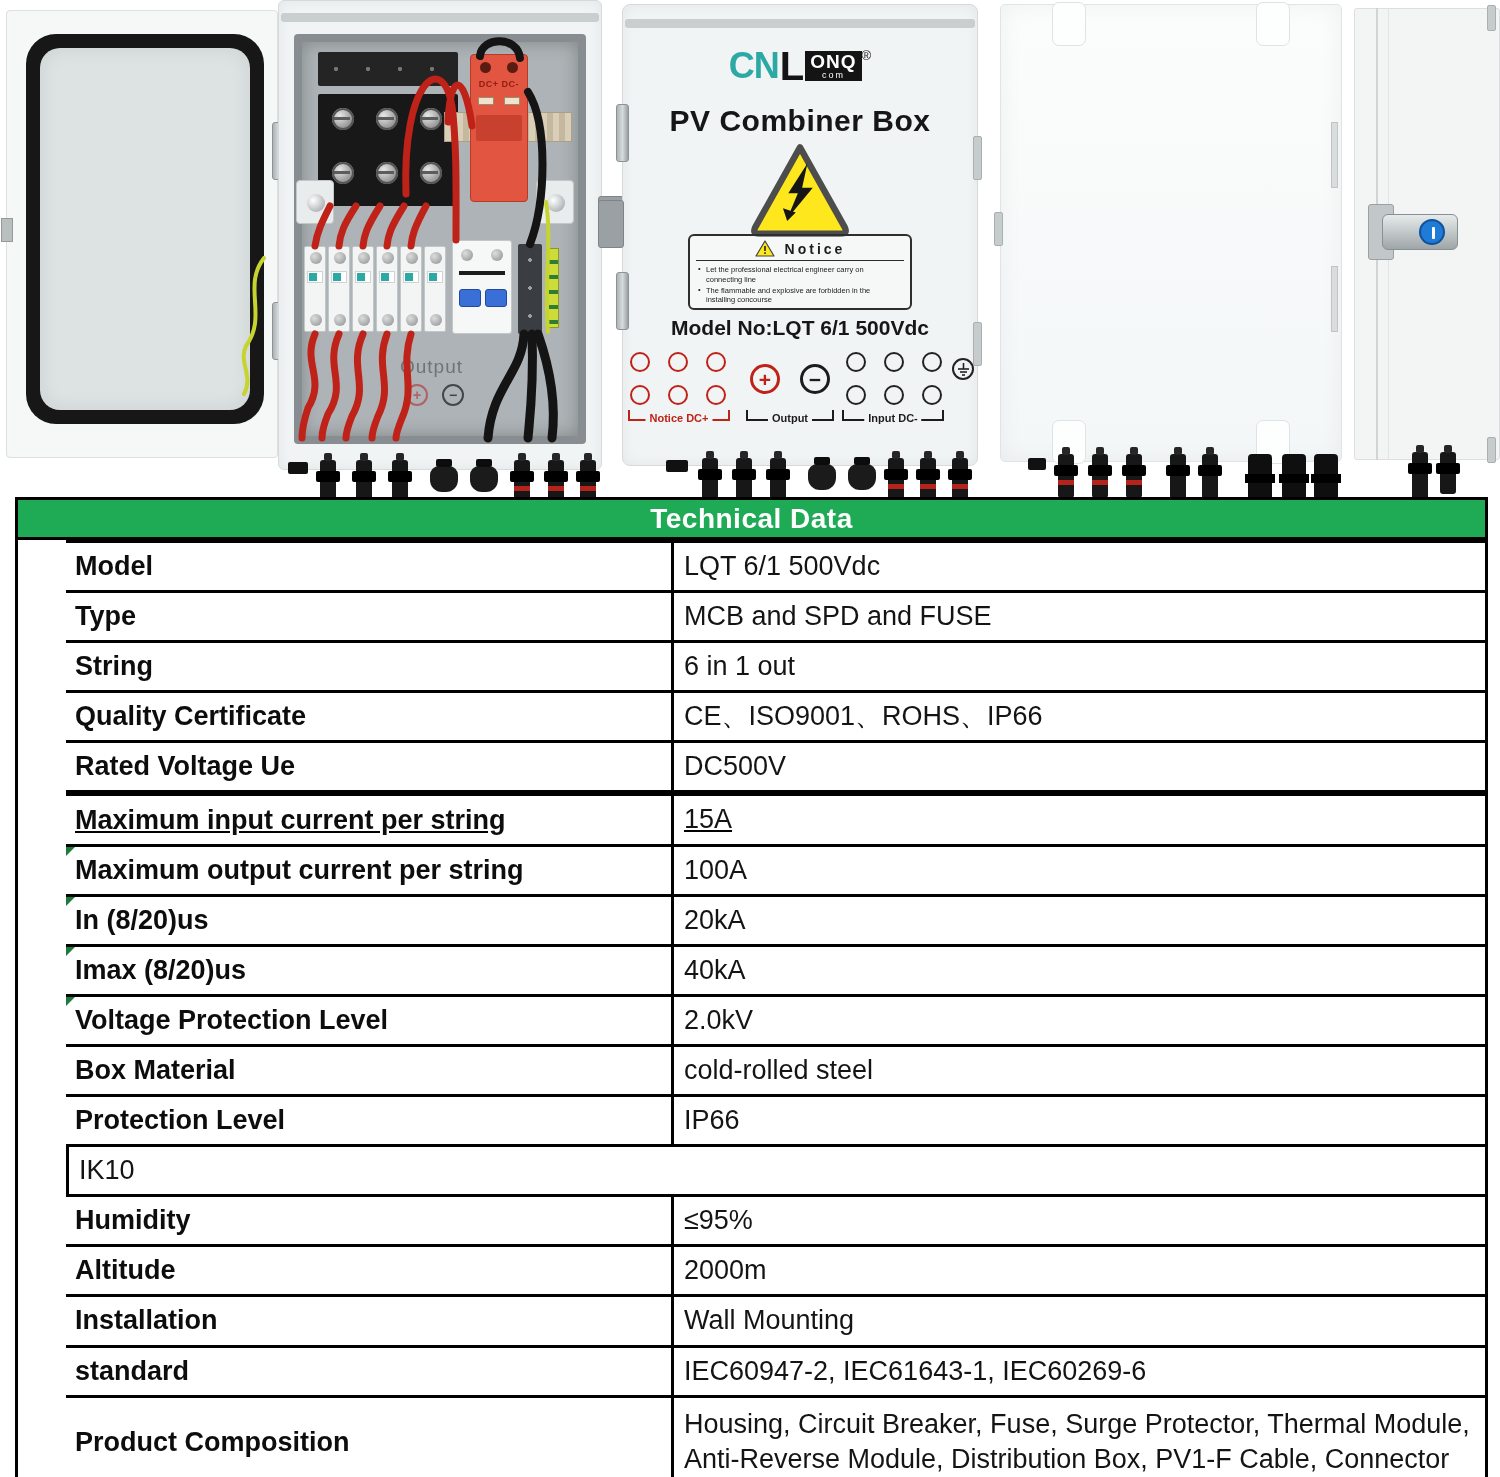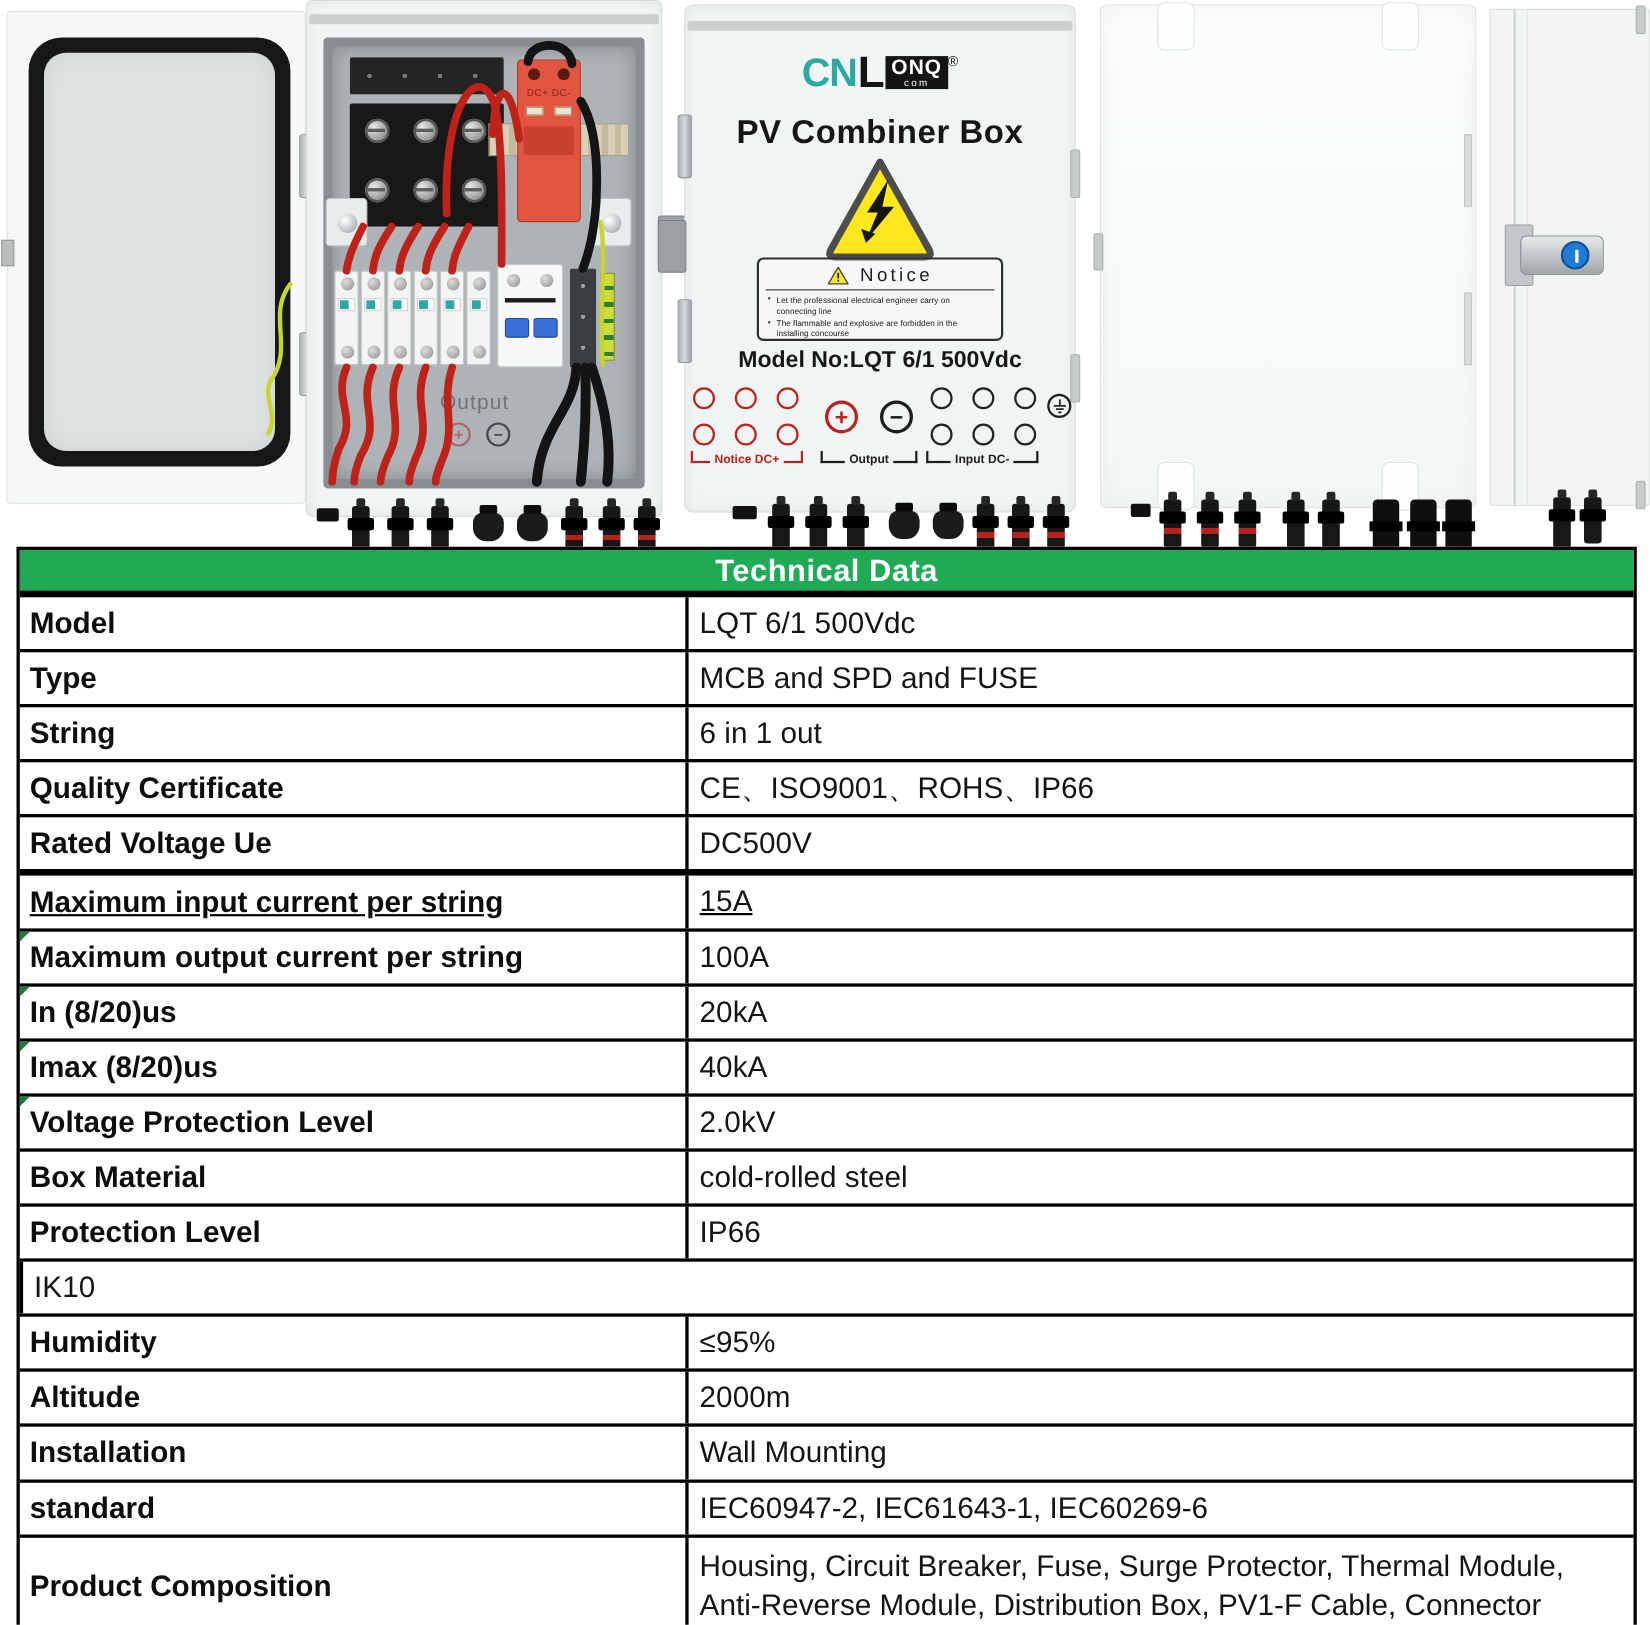--- a/index.html
+++ b/index.html
@@ -36,21 +36,21 @@
   .ob-opening { position:absolute; left:16px; right:16px; top:34px; bottom:26px; background:#878d90; border-radius:4px; }
   .ob-plate { position:absolute; inset:8px; background:#adb3b6; box-shadow:inset 0 0 18px rgba(0,0,0,.25); }
   .busbar-top { position:absolute; left:24px; top:18px; width:140px; height:34px; background:#242424; border-radius:2px;
     background-image:radial-gradient(circle 5px at 18px 17px,#777 40%,transparent 45%),radial-gradient(circle 5px at 50px 17px,#777 40%,transparent 45%),radial-gradient(circle 5px at 82px 17px,#777 40%,transparent 45%),radial-gradient(circle 5px at 114px 17px,#777 40%,transparent 45%); background-color:#242424; }
   .busbar-main { position:absolute; left:24px; top:60px; width:140px; height:112px; background:#181818; border-radius:2px; }
   .screw { position:absolute; width:22px; height:22px; border-radius:50%; background:radial-gradient(circle at 35% 35%,#e8e8e8,#9a9a9a 60%,#666); box-shadow:inset 0 0 0 2px #555; }
   .screw::after { content:""; position:absolute; left:2px; top:9px; width:16px; height:3px; background:#5c5c5c; }
   .din-rail { position:absolute; left:150px; top:78px; width:128px; height:30px; background:repeating-linear-gradient(90deg,#d9cfb9 0 6px,#c4b89e 6px 12px); border:1px solid #ab9f85; }
   .spd { position:absolute; left:176px; top:20px; width:58px; height:148px; background:var(--spd-orange,#e25540); border:1px solid #b53a28; border-radius:4px; }
   .spd-screw { position:absolute; top:7px; width:11px; height:11px; border-radius:50%; background:#5a1c12; }
-  .spd-label { position:absolute; top:24px; width:100%; text-align:center; font-size:9px; font-weight:normal; color:#8f1e12; letter-spacing:.5px; }
+  .spd-label { position:absolute; top:24px; width:100%; text-align:center; font-size:9px; font-weight:bold; color:#8f1e12; letter-spacing:.5px; }
   .spd-win { position:absolute; top:42px; width:16px; height:8px; background:#efe3cd; border:1px solid #9c8c6c; }
   .spd-band { position:absolute; left:5px; right:5px; top:60px; height:26px; background:#c8402e; border-radius:2px; }
   .plate-clip { position:absolute; width:38px; height:44px; background:#e9eced; border:1px solid #c2c7c8; border-radius:4px; }
   .plate-clip::before { content:""; position:absolute; left:10px; top:13px; width:18px; height:18px; border-radius:50%; background:radial-gradient(circle at 35% 35%,#fff,#b9bec0 65%,#8f9496); }
   .fuse { position:absolute; top:212px; width:22px; height:86px; background:#f3f4f4; border:1px solid #c3c7c7; border-radius:2px; }
   .fuse::before, .fuse::after { content:""; position:absolute; left:5px; width:12px; height:12px; border-radius:50%; background:radial-gradient(circle at 35% 35%,#ddd,#8b8f90); }
   .fuse::before { top:5px; } .fuse::after { bottom:5px; }
   .fuse-stripe { position:absolute; left:2px; right:2px; top:24px; height:12px; background:#fff; border:1px solid #cfd3d3; }
   .fuse-stripe::before { content:""; position:absolute; left:1px; top:1px; width:8px; height:8px; background:var(--logo-teal,#2ca9a4); }
   .breaker { position:absolute; left:158px; top:206px; width:60px; height:94px; background:#f6f7f7; border:1px solid #c3c7c7; border-radius:3px; }
@@ -71,21 +71,21 @@
   .logo .cn { color:var(--logo-teal,#2ca9a4); font-weight:bold; font-size:36px; line-height:36px; letter-spacing:-1px; }
   .logo .l  { color:#141414; font-weight:bold; font-size:40px; line-height:36px; margin-left:1px; }
   .onq-box { display:flex; flex-direction:column; align-items:center; background:#141414; color:#fff; padding:2px 5px 1px; margin-left:1px; margin-top:3px; }
   .onq-box .onq { font-weight:bold; font-size:19px; line-height:18px; letter-spacing:1px; }
   .onq-box .com { font-size:9px; line-height:9px; letter-spacing:2px; }
   .logo .reg { font-size:13px; color:#141414; margin-top:0px; }
   .fv-title { position:absolute; left:0; right:0; top:100px; text-align:center; font-size:30px; font-weight:bold; color:#161616; letter-spacing:.5px; }
   .warn-wrap { position:absolute; left:50%; top:138px; transform:translateX(-50%); }
   .notice-box { position:absolute; left:66px; top:230px; width:224px; height:76px; border:2px solid #2e2e2e; border-radius:6px; background:rgba(255,255,255,.35); }
   .notice-head { display:flex; align-items:center; justify-content:center; gap:10px; padding-top:4px; }
-  .notice-title { font-size:17px; font-weight:normal; letter-spacing:3px; color:#1d1d1d; }
+  .notice-title { font-size:14px; font-weight:bold; letter-spacing:3px; color:#1d1d1d; }
   .notice-sep { margin:3px 6px 3px; border-top:1.5px solid #2e2e2e; }
   .notice-item { font-size:7.5px; line-height:1.3; color:#222; padding:1px 10px 0 16px; position:relative; }
   .notice-item::before { content:"•"; position:absolute; left:8px; top:0; }
   .model-line { position:absolute; left:0; right:0; top:312px; text-align:center; font-size:21px; font-weight:bold; color:#161616; }
   .terminals { position:absolute; left:6px; top:348px; width:348px; height:74px; }
   .tc { position:absolute; width:20px; height:20px; border-radius:50%; border:2.5px solid var(--wire-red,#bf2218); background:transparent; }
   .tc.blk { border-color:#222; }
   .tbig { position:absolute; width:30px; height:30px; border-radius:50%; border:3px solid; display:flex; align-items:center; justify-content:center; font-size:21px; font-weight:bold; line-height:1; }
   .tbig.plus { border-color:var(--wire-red,#bf2218); color:var(--wire-red,#bf2218); }
   .tbig.minus { border-color:#1c1c1c; color:#1c1c1c; }
@@ -107,21 +107,21 @@
   .side-doorline { position:absolute; left:22px; top:0; bottom:0; width:2px; background:#cfd4d4; }
   .side-doorline2 { position:absolute; left:34px; top:0; bottom:0; width:1px; background:#e0e4e4; }
   .latch-plate { position:absolute; left:14px; top:196px; width:26px; height:56px; background:#c2c7c9; border:1px solid #9aa0a2; border-radius:3px; }
   .latch-body { position:absolute; left:28px; top:206px; width:76px; height:36px; background:linear-gradient(180deg,#e6eaeb,#9fa6a8); border:1px solid #879094; border-radius:6px; }
   .latch-circle { position:absolute; left:36px; top:4px; width:26px; height:26px; border-radius:50%; background:var(--latch-blue,#1e7bd6); border:2px solid #11509c; }
   .latch-circle::before { content:""; position:absolute; left:11px; top:6px; width:3px; height:12px; background:#fff; border-radius:1px; }
 
   
   .spec-table { position:absolute; left:15px; top:497px; width:1473px; border:3px solid #000; border-bottom-width:6px; background:#fff; }
   .t-header { height:40px; background:var(--header-green,#1fab55); border-bottom:3px solid #000; display:flex; align-items:center; justify-content:center; color:#fff; font-weight:bold; font-size:28px; letter-spacing:.5px; }
-  .t-row { display:flex; border-top:3px solid #000; min-height:46px; }
+  .t-row { display:flex; border-top:3px solid #000; min-height:46px;margin-left:48px; }
   .t-row:first-of-type { border-top:none; }
   .t-row.thick { border-top-width:6px;text-decoration:underline; }
   .t-row.tall { min-height:92px; }
   .cell-label { position:relative; width:605px; font-weight:bold; font-size:27px; color:#0d0d0d; padding:6px 6px 6px 9px; display:flex; align-items:center; }
   .t-row.marker .cell-label::before { content:""; position:absolute; left:0; top:0; border-top:9px solid #1e7a3a; border-right:9px solid transparent; }
   .cell-value { flex:1; border-left:3px solid #000; font-size:27px; color:#141414; padding:6px 10px 6px 10px; display:flex; align-items:center; line-height:1.3; }
 </style>
 </head>
 <body>
 

